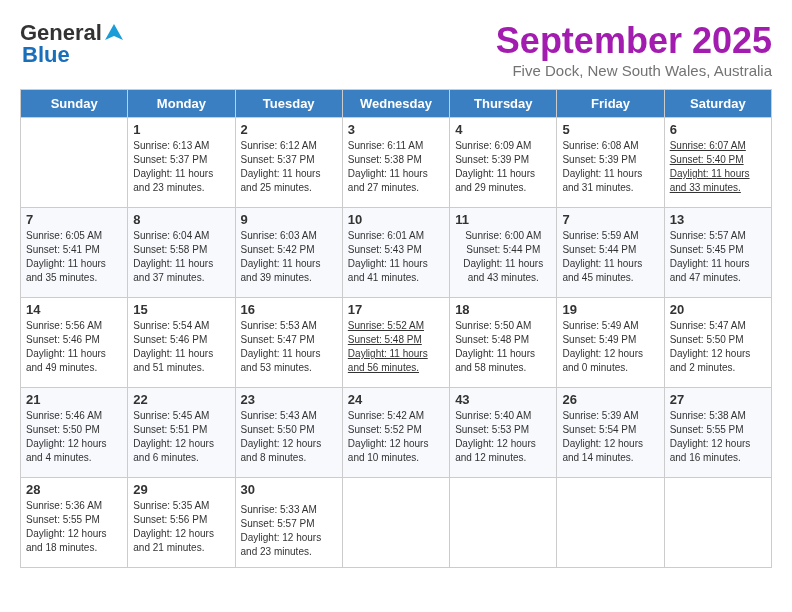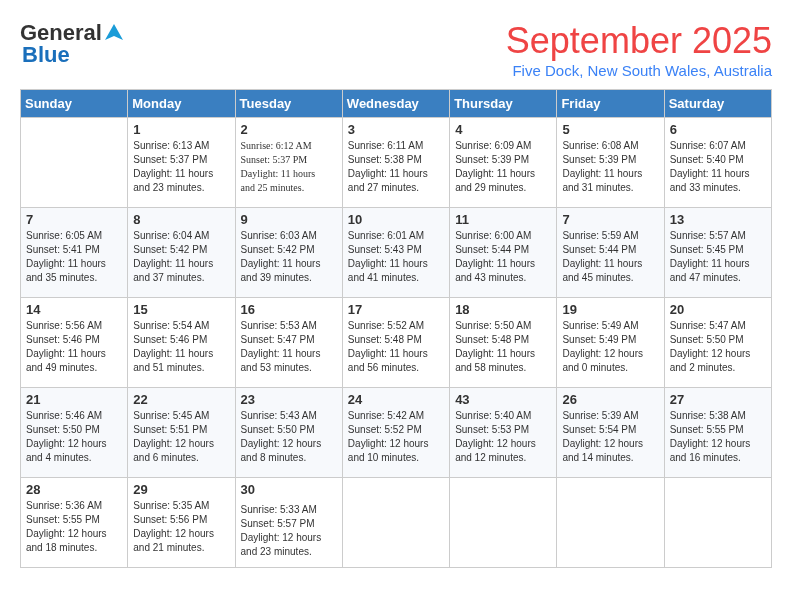--- a/index.html
+++ b/index.html
@@ -19,39 +19,39 @@
     .logo {
       display: flex;
       flex-direction: column;
       align-items: flex-start;
     }
     .title-section {
       text-align: right;
     }
     .month-title {
       font-size: 36px;
-      color: #ef4444;
-      font-weight: normal;
+      color: #a21caf;
+      font-weight: bold;
     }
     .location {
       font-size: 15px;
-      color: #3b82f6;
+      color: #737373;
     }
     table {
       width: 100%;
       border-collapse: collapse;
       table-layout: fixed;
     }
     th {
       background-color: #3a7fc1;
       color: #fff;
       padding: 6px 4px;
       font-size: 13px;
       font-weight: bold;
-      text-align: left;
+      text-align: center;
       border: 1px solid #ccc;
     }
     td {
       border: 1px solid #ccc;
       vertical-align: top;
       padding: 4px 5px;
       font-size: 11px;
       color: #333;
       height: 90px;
     }
@@ -115,21 +115,21 @@
         <td class="empty"></td>
         <td>
           <div class="day-number">1</div>
           <div class="day-info" style="white-space: pre-line;">Sunrise: 6:13 AM
 Sunset: 5:37 PM
 Daylight: 11 hours
 and 23 minutes.</div>
         </td>
         <td>
           <div class="day-number">2</div>
-          <div class="day-info" style="white-space: pre-line; font-family: Liberation Serif, serif;">Sunrise: 6:12 AM
+          <div class="day-info" style="white-space: pre-line;">Sunrise: 6:12 AM
 Sunset: 5:37 PM
 Daylight: 11 hours
 and 25 minutes.</div>
         </td>
         <td>
           <div class="day-number">3</div>
           <div class="day-info" style="white-space: pre-line;">Sunrise: 6:11 AM
 Sunset: 5:38 PM
 Daylight: 11 hours
 and 27 minutes.</div>
@@ -143,58 +143,58 @@
         </td>
         <td>
           <div class="day-number">5</div>
           <div class="day-info" style="white-space: pre-line;">Sunrise: 6:08 AM
 Sunset: 5:39 PM
 Daylight: 11 hours
 and 31 minutes.</div>
         </td>
         <td>
           <div class="day-number">6</div>
-          <div class="day-info" style="white-space: pre-line;">Sunrise: 6:07 AM
+          <div class="day-info" style="white-space: pre-line; text-decoration: underline;">Sunrise: 6:07 AM
 Sunset: 5:40 PM
 Daylight: 11 hours
 and 33 minutes.</div>
         </td>
       </tr>
       <tr>
         <td>
           <div class="day-number">7</div>
           <div class="day-info" style="white-space: pre-line;">Sunrise: 6:05 AM
 Sunset: 5:41 PM
 Daylight: 11 hours
 and 35 minutes.</div>
         </td>
         <td>
           <div class="day-number">8</div>
           <div class="day-info" style="white-space: pre-line;">Sunrise: 6:04 AM
-Sunset: 5:42 PM
+Sunset: 5:58 PM
 Daylight: 11 hours
 and 37 minutes.</div>
         </td>
         <td>
           <div class="day-number">9</div>
           <div class="day-info" style="white-space: pre-line;">Sunrise: 6:03 AM
 Sunset: 5:42 PM
 Daylight: 11 hours
 and 39 minutes.</div>
         </td>
         <td>
           <div class="day-number">10</div>
           <div class="day-info" style="white-space: pre-line;">Sunrise: 6:01 AM
 Sunset: 5:43 PM
 Daylight: 11 hours
 and 41 minutes.</div>
         </td>
         <td>
           <div class="day-number">11</div>
-          <div class="day-info" style="white-space: pre-line;">Sunrise: 6:00 AM
+          <div class="day-info" style="white-space: pre-line; text-align: center;">Sunrise: 6:00 AM
 Sunset: 5:44 PM
 Daylight: 11 hours
 and 43 minutes.</div>
         </td>
         <td>
           <div class="day-number">7</div>
           <div class="day-info" style="white-space: pre-line;">Sunrise: 5:59 AM
 Sunset: 5:44 PM
 Daylight: 11 hours
 and 45 minutes.</div>
@@ -224,21 +224,21 @@
         </td>
         <td>
           <div class="day-number">16</div>
           <div class="day-info" style="white-space: pre-line;">Sunrise: 5:53 AM
 Sunset: 5:47 PM
 Daylight: 11 hours
 and 53 minutes.</div>
         </td>
         <td>
           <div class="day-number">17</div>
-          <div class="day-info" style="white-space: pre-line;">Sunrise: 5:52 AM
+          <div class="day-info" style="white-space: pre-line; text-decoration: underline;">Sunrise: 5:52 AM
 Sunset: 5:48 PM
 Daylight: 11 hours
 and 56 minutes.</div>
         </td>
         <td>
           <div class="day-number">18</div>
           <div class="day-info" style="white-space: pre-line;">Sunrise: 5:50 AM
 Sunset: 5:48 PM
 Daylight: 11 hours
 and 58 minutes.</div>

